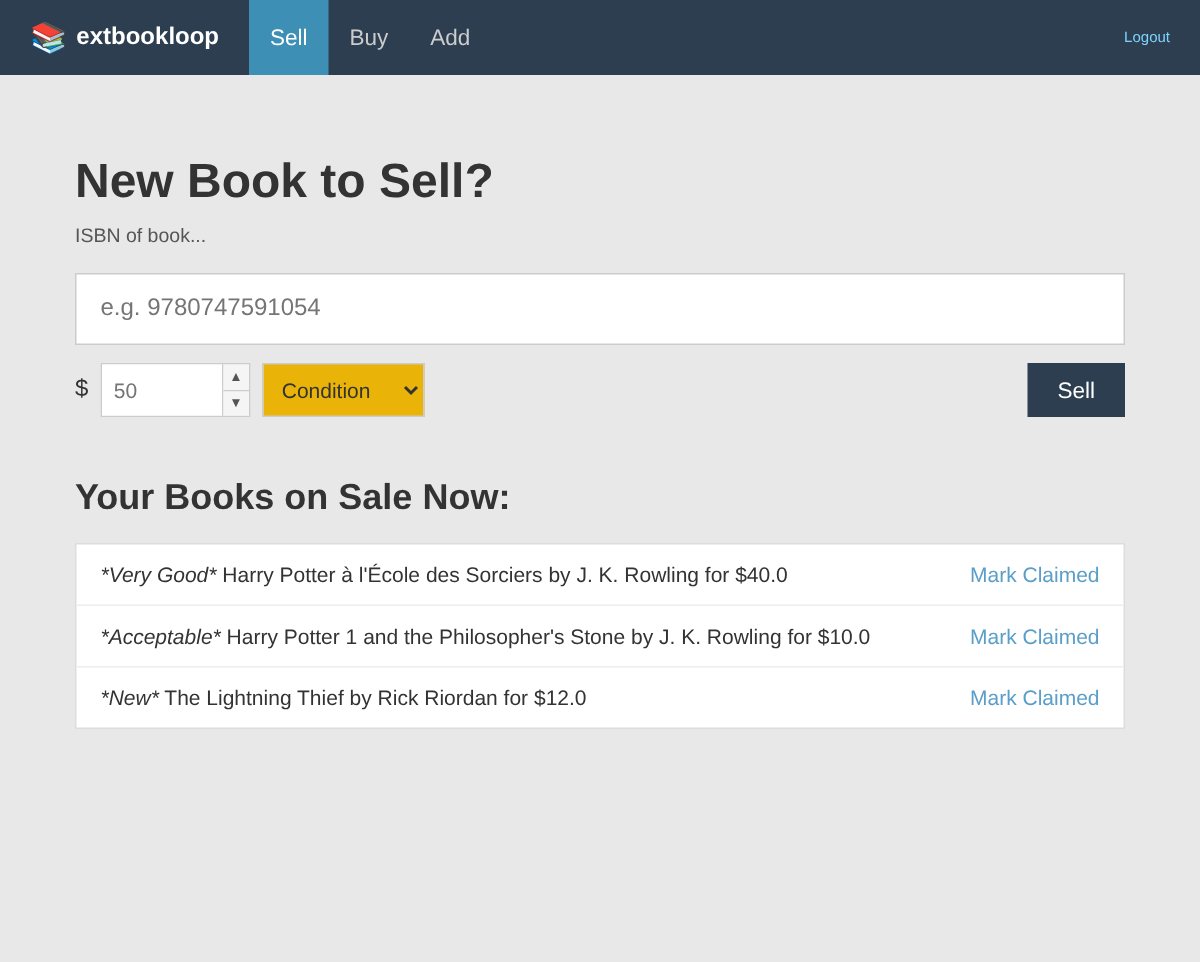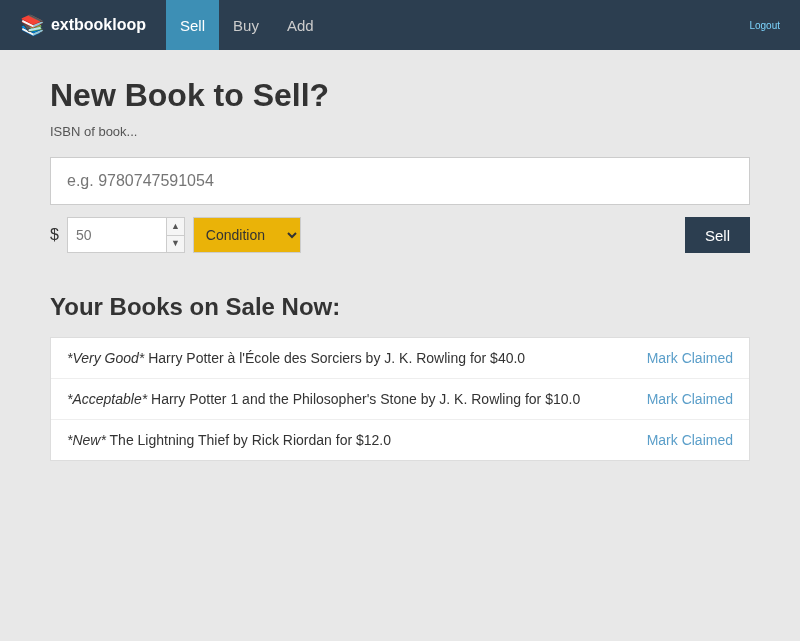--- a/index.html
+++ b/index.html
@@ -51,21 +51,21 @@
     }
     .nav-logout {
       color: #7dd3fc;
       font-size: 10px;
       cursor: pointer;
       margin-left: auto;
     }
 
     
     .main {
-      padding: 27px 50px;
+      padding: 52px 50px;
     }
 
     .page-title {
       font-size: 32px;
       font-weight: bold;
       color: #333;
       margin-bottom: 10px;
     }
 
     .isbn-label {
@@ -95,21 +95,20 @@
       font-size: 16px;
       color: #333;
     }
 
     .price-wrapper {
       display: flex;
       align-items: center;
       border: 1px solid #ccc;
       background: white;
       height: 36px;
-      gap: 18px;
     }
 
     .price-input {
       width: 80px;
       border: none;
       outline: none;
       padding: 4px 8px;
       font-size: 14px;
       color: #999;
       height: 100%;

